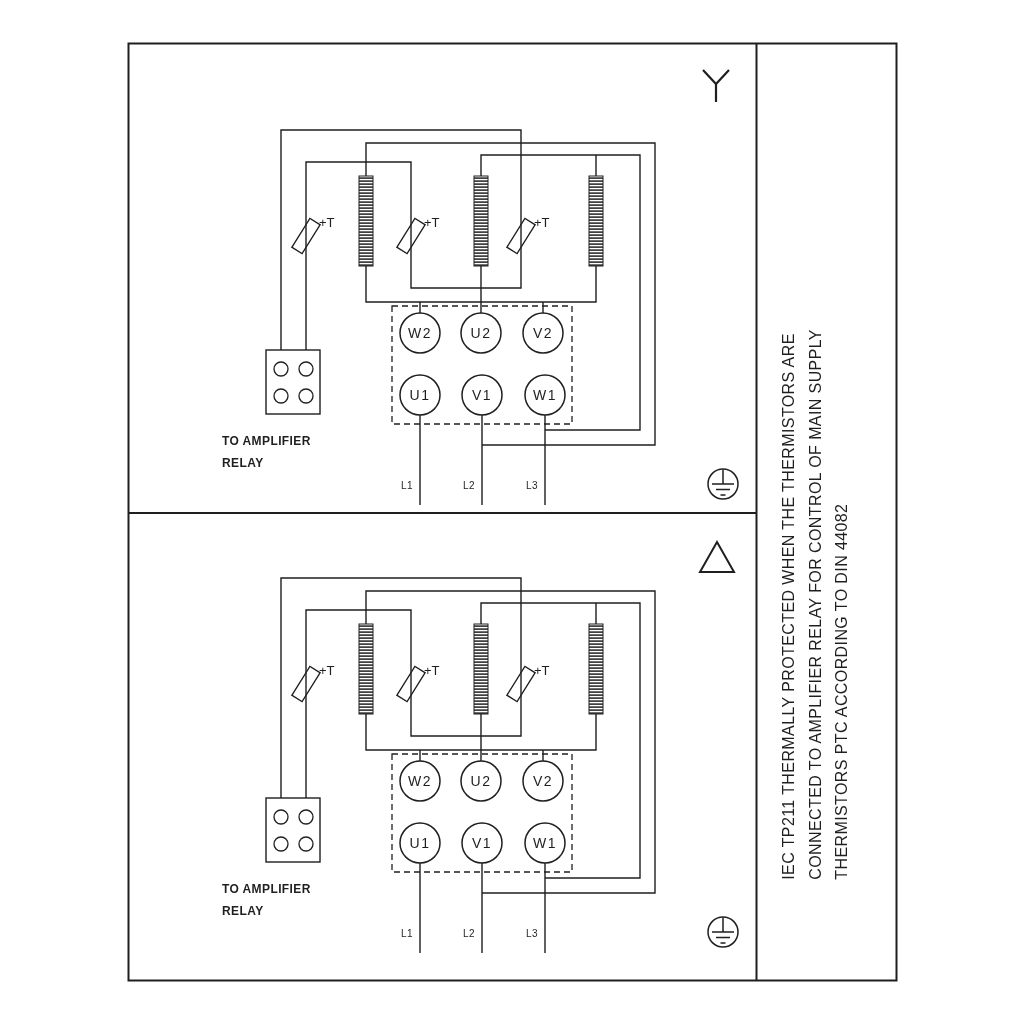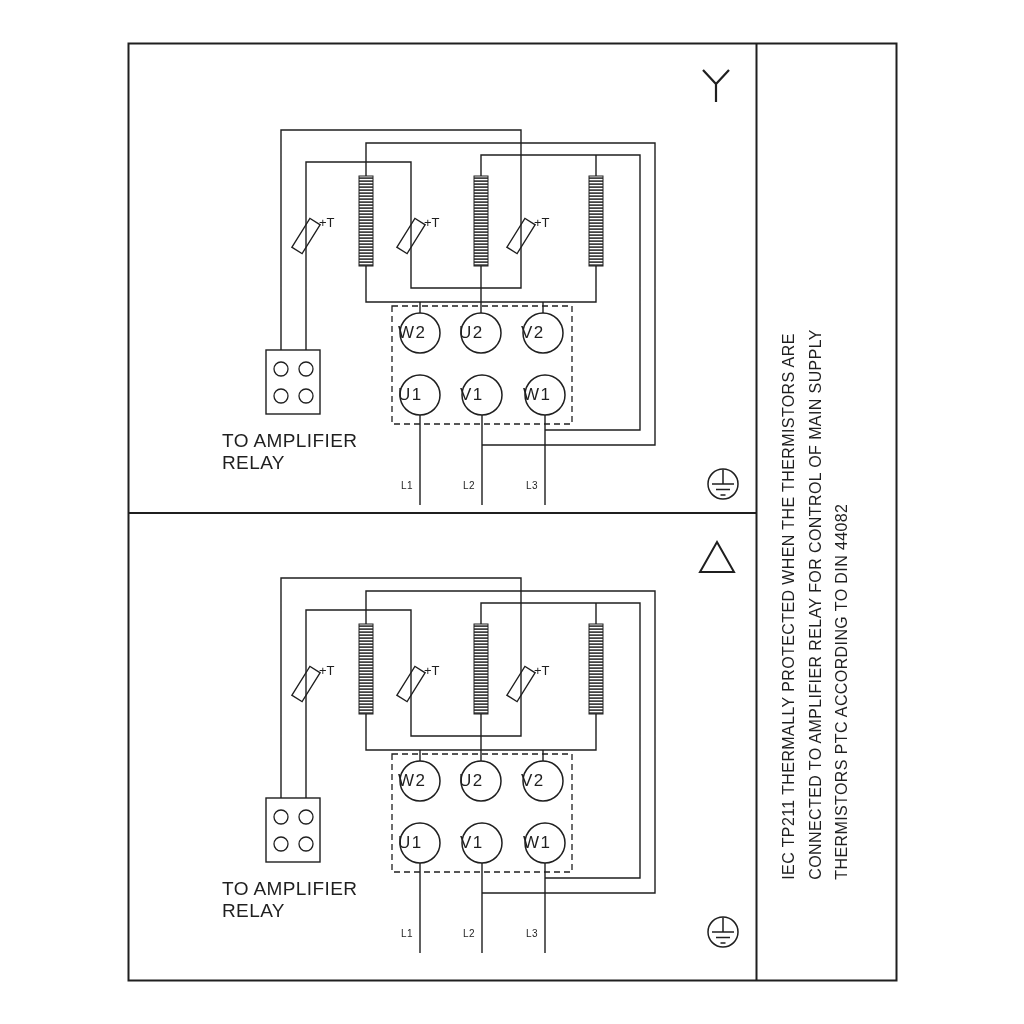--- a/index.html
+++ b/index.html
@@ -2,24 +2,24 @@
 <html><head>
 <meta charset="utf-8">
 <style>
   html,body{margin:0;padding:0;background:#ffffff;}
   .stage{
     position:relative;width:1024px;height:1024px;background:#ffffff;
     font-family:"Liberation Sans",sans-serif;color:#1f1f1f;overflow:hidden;
   }
   .stage svg{position:absolute;left:0;top:0;}
   .lbl{position:absolute;color:#1f1f1f;white-space:nowrap;}
-  .tlabel{width:44px;height:20px;line-height:20px;text-align:left;
-          font-size:17px;letter-spacing:1.5px;}
+  .tlabel{width:44px;height:20px;line-height:20px;text-align:center;
+          font-size:14px;letter-spacing:1.5px;}
   .pt{font-size:13px;height:14px;line-height:14px;}
-  .cap{font-size:19px;letter-spacing:0.4px;height:16px;line-height:16px;}
+  .cap{font-size:12px;letter-spacing:0.4px;height:16px;line-height:16px;font-weight:bold;}
   .ltag{width:30px;height:18px;line-height:18px;text-align:right;font-size:10px;letter-spacing:0.5px;}
   .side-note{
     position:absolute;left:756px;top:43px;width:120px;height:938px;
     display:flex;align-items:center;justify-content:center;pointer-events:none;
   }
   .side-note-inner{
     transform:rotate(-90deg);width:736px;flex:0 0 auto;
     text-align:left;font-size:16px;letter-spacing:0.4px;line-height:26.5px;
     white-space:nowrap;color:#1f1f1f;
   }

